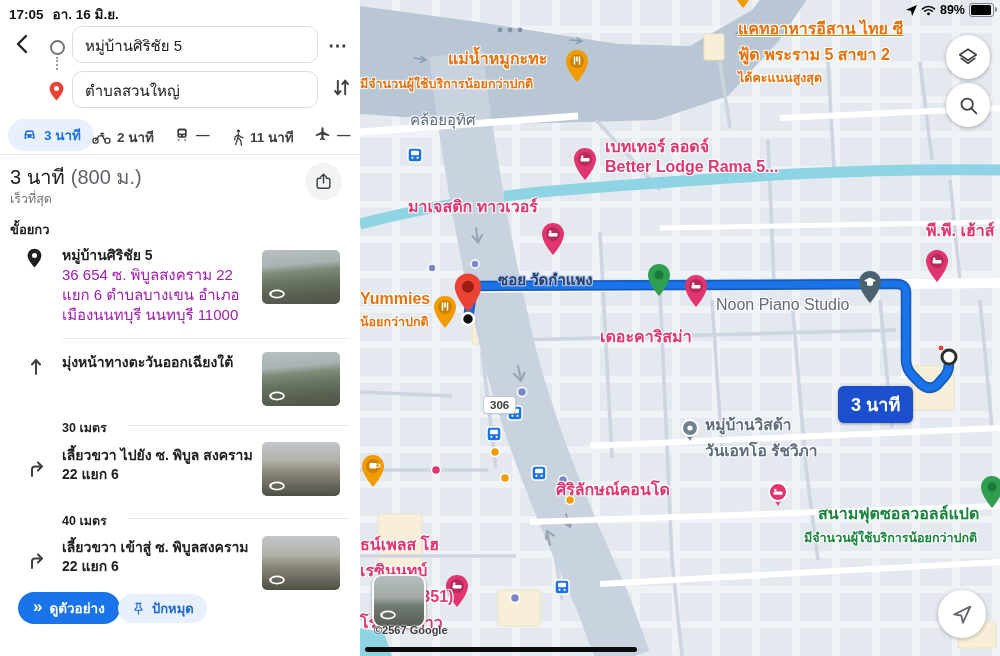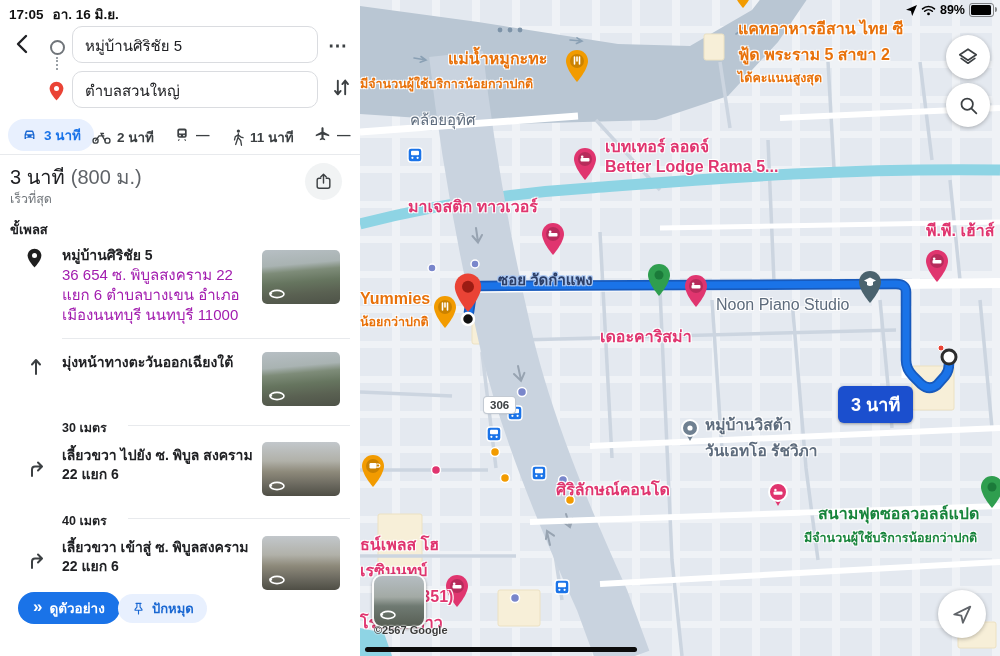--- a/index.html
+++ b/index.html
@@ -159,21 +159,21 @@
       <span>3 นาที</span><span class="dist">(800 ม.)</span>
     </div>
     <div class="summary-note">เร็วที่สุด</div>
     <button class="share-btn">
       <svg width="19" height="21" viewBox="0 0 24 24" class="ic">
         <path d="M8.5 8 H6.5 C5.1 8 4 9.1 4 10.5 V18 c0 1.4 1.1 2.5 2.5 2.5 h11 c1.4 0 2.5-1.1 2.5-2.5 v-7.5 C20 9.1 18.9 8 17.5 8 h-2"></path>
         <path d="M12 14 V3.2 M8.5 6.3 L12 2.8 L15.5 6.3"></path>
       </svg>
     </button>
 
-    <div class="steps-h">ขั้เพลส</div>
+    <div class="steps-h">ขั้อยกว</div>
 
     <span class="srow-icon" style="top:248px;">
       <svg width="15" height="20" viewBox="0 0 24 32">
           <path d="M12 1C5.9 1 1 5.9 1 12c0 8 11 19 11 19s11-11 11-19C23 5.9 18.1 1 12 1z" fill="#1f1f1f"></path>
           <circle cx="12" cy="12" r="4" fill="#fff"></circle>
         </svg>
     </span>
     <div class="srow-title" style="top:246px;">หมู่บ้านศิริชัย 5</div>
     <div class="srow-detail" style="top:265px;">36 654 ซ. พิบูลสงคราม 22 แยก 6 ตำบลบางเขน อำเภอเมืองนนทบุรี นนทบุรี 11000</div>
     <div class="thumb" style="top:250px;">
@@ -420,21 +420,21 @@
 
       <g transform="translate(93.6,272.4) scale(1.2)">
           <use href="#tpin" width="24" height="34" fill="#ea4335"></use>
           <circle cx="12" cy="12" r="5" fill="#9c1c13"></circle>
         </g>
       <circle cx="108" cy="319" r="6" fill="#111" stroke="#fff" stroke-width="2.5"></circle>
       <circle cx="581" cy="348" r="3" fill="#ea4335" stroke="#fff" stroke-width="1"></circle>
       <circle cx="589" cy="357" r="7" fill="#fff" stroke="#2d2d2d" stroke-width="3"></circle>
     </svg>
 
-    <div class="mlabel orange" style="left:378px;top:16px;">แคทอาหารอีสาน ไทย ซี</div>
+    <div class="mlabel orange" style="left:378px;top:16px;text-decoration:underline;">แคทอาหารอีสาน ไทย ซี</div>
     <div class="mlabel orange" style="left:378px;top:42px;">ฟู้ด พระราม 5 สาขา 2</div>
     <div class="mlabel orange sub" style="left:378px;top:68px;">ได้คะแนนสูงสุด</div>
     <div class="mlabel orange" style="left:88px;top:46px;">แม่น้ำหมูกะทะ</div>
     <div class="mlabel orange sub" style="left:0px;top:74px;">มีจำนวนผู้ใช้บริการน้อยกว่าปกติ</div>
     <div class="mlabel grayl roadname" style="left:50px;top:108px;font-size:15px;">คล้อยอุทิศ</div>
     <div class="mlabel pink" style="left:245px;top:134px;">เบทเทอร์ ลอดจ์</div>
     <div class="mlabel pink" style="left:245px;top:158px;">Better Lodge Rama 5...</div>
     <div class="mlabel pink" style="left:48px;top:194px;">มาเจสติก ทาวเวอร์</div>
     <div class="mlabel orange" style="left:0px;top:290px;">Yummies</div>
     <div class="mlabel orange sub" style="left:0px;top:312px;">น้อยกว่าปกติ</div>

